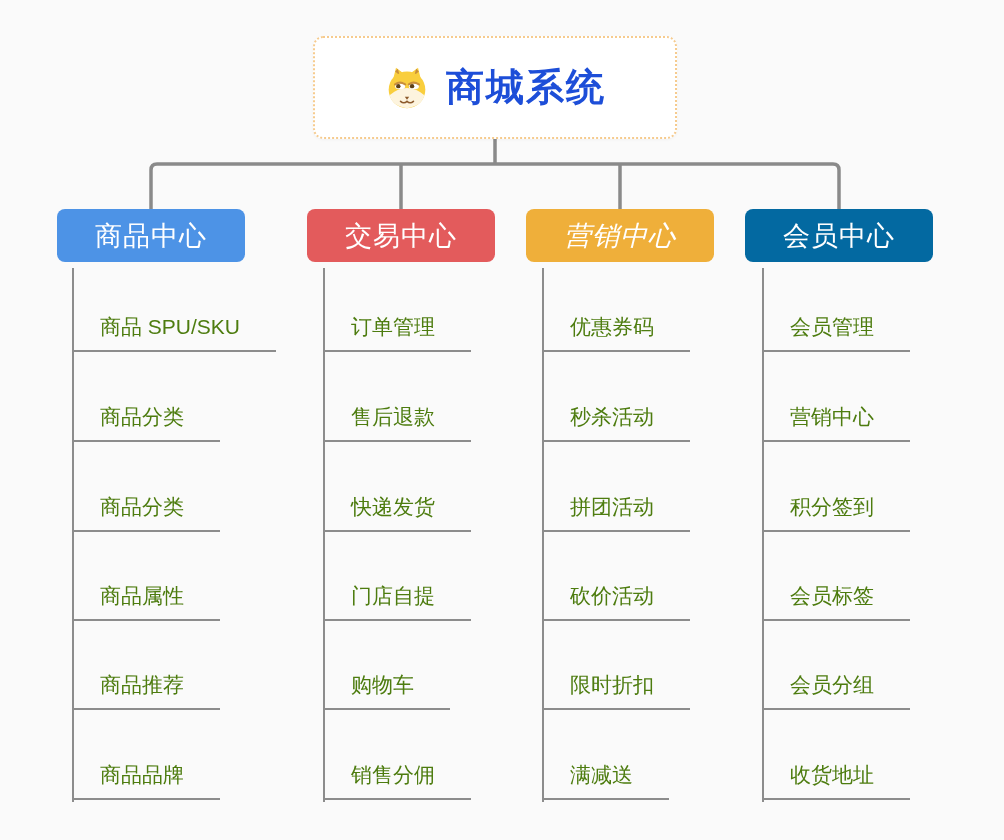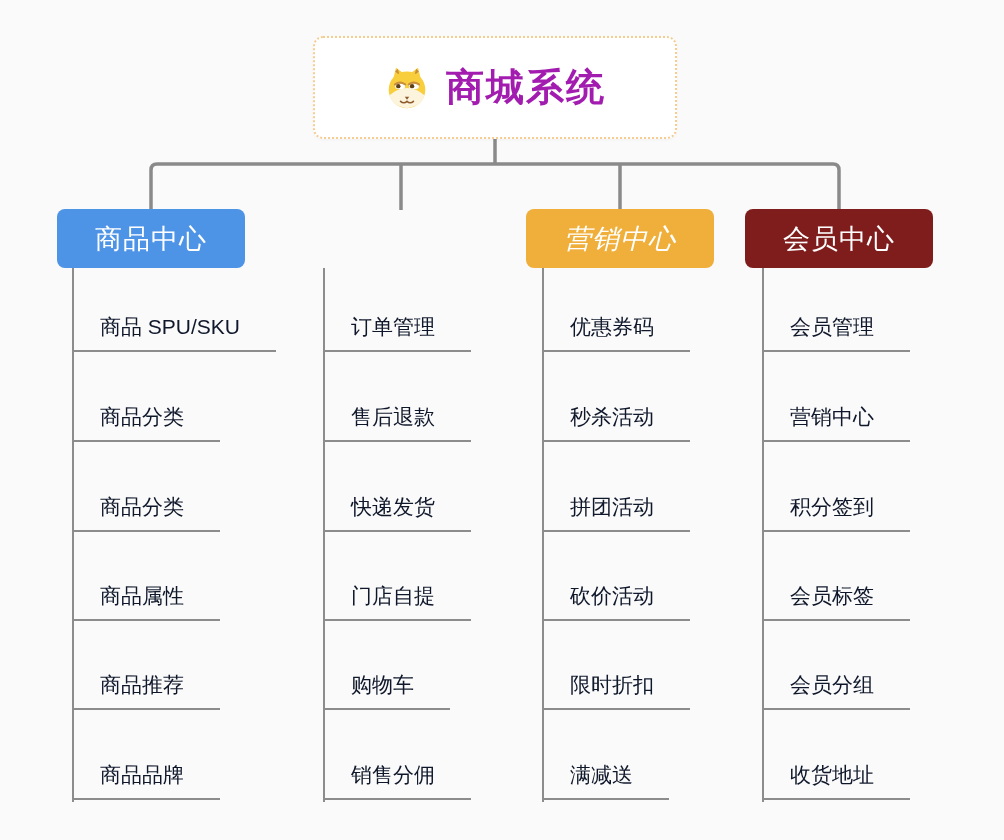--- a/index.html
+++ b/index.html
@@ -35,21 +35,21 @@
     font-size: 38px;
     font-weight: 700;
     color: #f2a43b;
     letter-spacing: 2px;
     white-space: nowrap;
   }
   
   .branch {
     position: absolute;
     top: 209px;
-    width: 188px; height: 59px;
+    width: 188px; height: 53px;
     border-radius: 8px;
     display: flex; align-items: center; justify-content: center;
     color: #ffffff;
     font-size: 27px;
     letter-spacing: 1px;
     white-space: nowrap;
   }
   .branch.b1 { left: 57px; }
   .branch.b2 { left: 307px; }
   .branch.b3 { left: 526px; font-style: italic; }
@@ -69,21 +69,21 @@
     left: 0; top: 0;
     width: 2px; height: 534px;
     background: #8c8c8c;
   }
   .leaf {
     position: absolute;
     left: 0;
     white-space: nowrap;
     font-size: 21px;
     line-height: 28px;
-    color: #0f172a;
+    color: #4d7c0f;
     padding: 0 36px 9px 28px;
     border-bottom: 2px solid #8c8c8c;
   }
   .leaf:nth-of-type(2) { top: 45px; }
   .leaf:nth-of-type(3) { top: 135px; }
   .leaf:nth-of-type(4) { top: 225px; }
   .leaf:nth-of-type(5) { top: 314px; text-align: right; }
   .leaf:nth-of-type(6) { top: 403px; }
   .leaf:nth-of-type(7) { top: 493px; }
   .doge { flex: 0 0 auto; }
@@ -112,26 +112,27 @@
       <path d="M5 32 Q14 24 24 24 Q34 24 43 32 Q40 44 24 46 Q8 44 5 32 Z" fill="#fdf4de"></path>
       <rect x="11" y="18" width="11" height="7" rx="3.2" fill="#ffffff"></rect>
       <rect x="26" y="18" width="11" height="7" rx="3.2" fill="#ffffff"></rect>
       <path d="M11 20 q5 -3.5 11 0" fill="none" stroke="#c98f3a" stroke-width="2.4" stroke-linecap="round"></path>
       <path d="M26 20 q5 -3.5 11 0" fill="none" stroke="#c98f3a" stroke-width="2.4" stroke-linecap="round"></path>
       <circle cx="14.5" cy="22" r="2.4" fill="#5d4016"></circle>
       <circle cx="29.5" cy="22" r="2.4" fill="#5d4016"></circle>
       <path d="M21.6 33.5 h4.8 l-2.4 3.4 z" fill="#8c5a2b"></path>
       <path d="M17 38.5 q3.5 3.2 7 0 q3.5 3.2 7 0" fill="none" stroke="#8c5a2b" stroke-width="1.8" stroke-linecap="round"></path>
     </svg>
-    <span class="root-title" style="color: #a21caf;">商城系统</span>
+    <span class="root-title" style="color: #1d4ed8;">商城系统</span>
   </div>
 
   <div class="branch b1" style="background-color: rgb(77, 147, 230);">商品中心</div>
+  <div class="branch b2" style="background-color: rgb(227, 91, 92);">交易中心</div>
   <div class="branch b3" style="background-color: rgb(239, 175, 58);">营销中心</div>
-  <div class="branch b4" style="background-color: #7f1d1d;">会员中心</div>
+  <div class="branch b4" style="background-color: #0369a1;">会员中心</div>
 
   <div class="column c1">
     <div class="vline"></div>
     <div class="leaf">商品 SPU/SKU</div>
     <div class="leaf">商品分类</div>
     <div class="leaf">商品分类</div>
     <div class="leaf">商品属性</div>
     <div class="leaf">商品推荐</div>
     <div class="leaf">商品品牌</div>
   </div>

